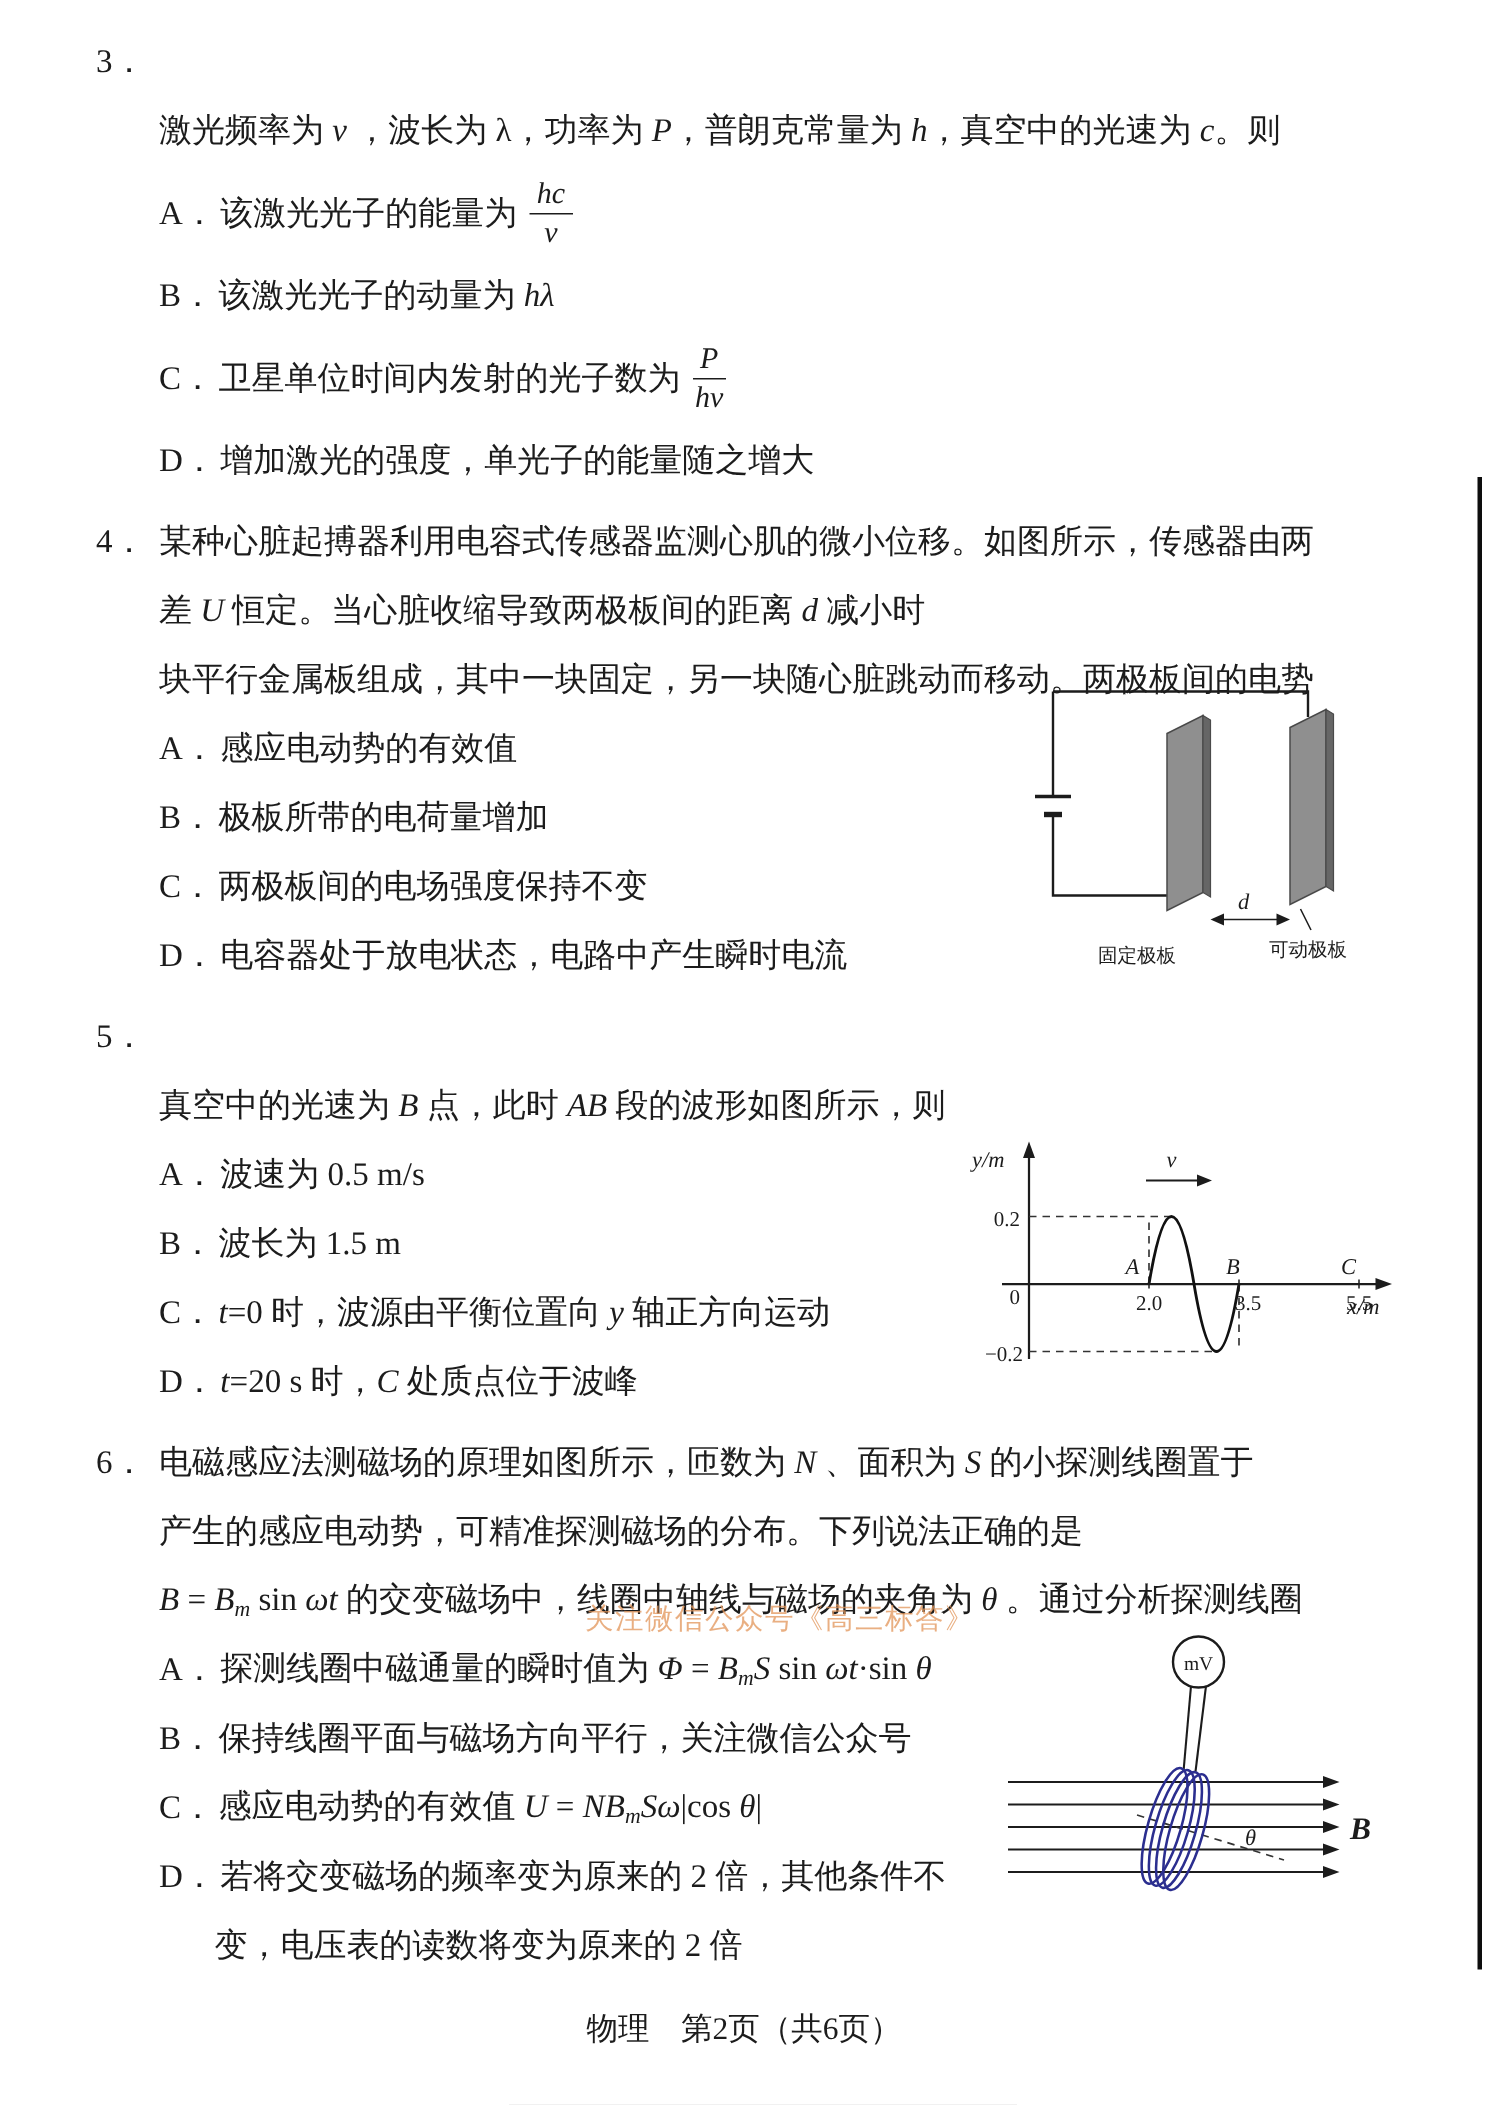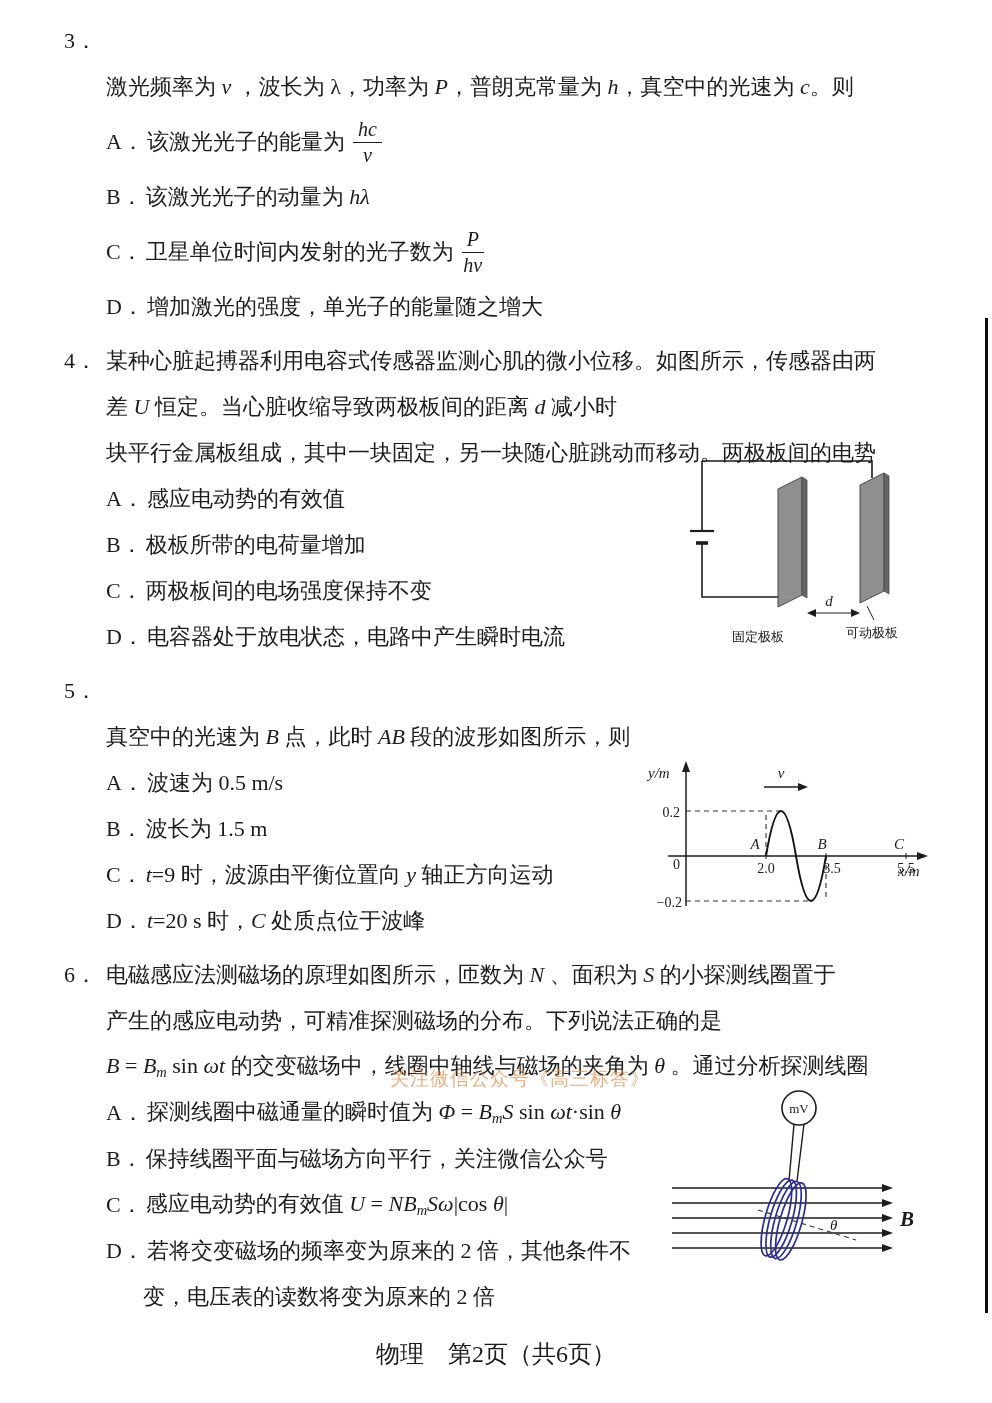--- a/index.html
+++ b/index.html
@@ -31,21 +31,21 @@
   svg .plate{fill:#8f8f8f;stroke:#4a4a4a;stroke-width:1;}
   svg .plate-side{fill:#666666;stroke:#4a4a4a;stroke-width:0.8;}
   svg .axis{stroke:#1c1c1c;stroke-width:1.5;fill:none;}
   svg .dash{stroke:#333;stroke-width:1.1;stroke-dasharray:5 4;fill:none;}
   svg .wave{stroke:#111;stroke-width:1.9;fill:none;}
   svg .fline{stroke:#1c1c1c;stroke-width:1.4;fill:none;}
   svg .coil ellipse{stroke:#2b2e8f;stroke-width:1.7;fill:none;}
   svg .ah{fill:#1c1c1c;stroke:none;}
   .watermark{position:absolute;left:390px;top:1066px;font-size:19px;letter-spacing:1px;
              color:rgba(226,148,88,0.75);}
-  .footer{position:absolute;left:0;right:0;top:1338px;text-align:center;font-size:24px;}
+  .footer{position:absolute;left:0;right:0;top:1338px;text-align:center;font-size:21px;}
   .page-edge{position:absolute;left:985px;top:318px;width:3px;height:995px;background:#0d0d0d;}
 </style>
 </head>
 <body>
 
 <div class="page">
 
   <section class="question">
     <div class="ln">
       <span class="qnum">3．</span>
@@ -118,21 +118,21 @@
     <div class="ln opt">
       <span class="olabel">A．</span>
       <span><span>波速为 0.5 m/s</span></span>
     </div>
     <div class="ln opt">
       <span class="olabel">B．</span>
       <span><span>波长为 1.5 m</span></span>
     </div>
     <div class="ln opt">
       <span class="olabel">C．</span>
-      <span><span class="var">t</span><span>=9 时，波源由平衡位置向 </span><span class="var">y</span><span> 轴正方向运动</span></span>
+      <span><span class="var">t</span><span>=0 时，波源由平衡位置向 </span><span class="var">y</span><span> 轴正方向运动</span></span>
     </div>
     <div class="ln opt">
       <span class="olabel">D．</span>
       <span><span class="var">t</span><span>=20 s 时，</span><span class="var">C</span><span> 处质点位于波峰</span></span>
     </div>
   </section>
 
   <section class="question">
     <div class="ln">
       <span class="qnum">6．</span>

